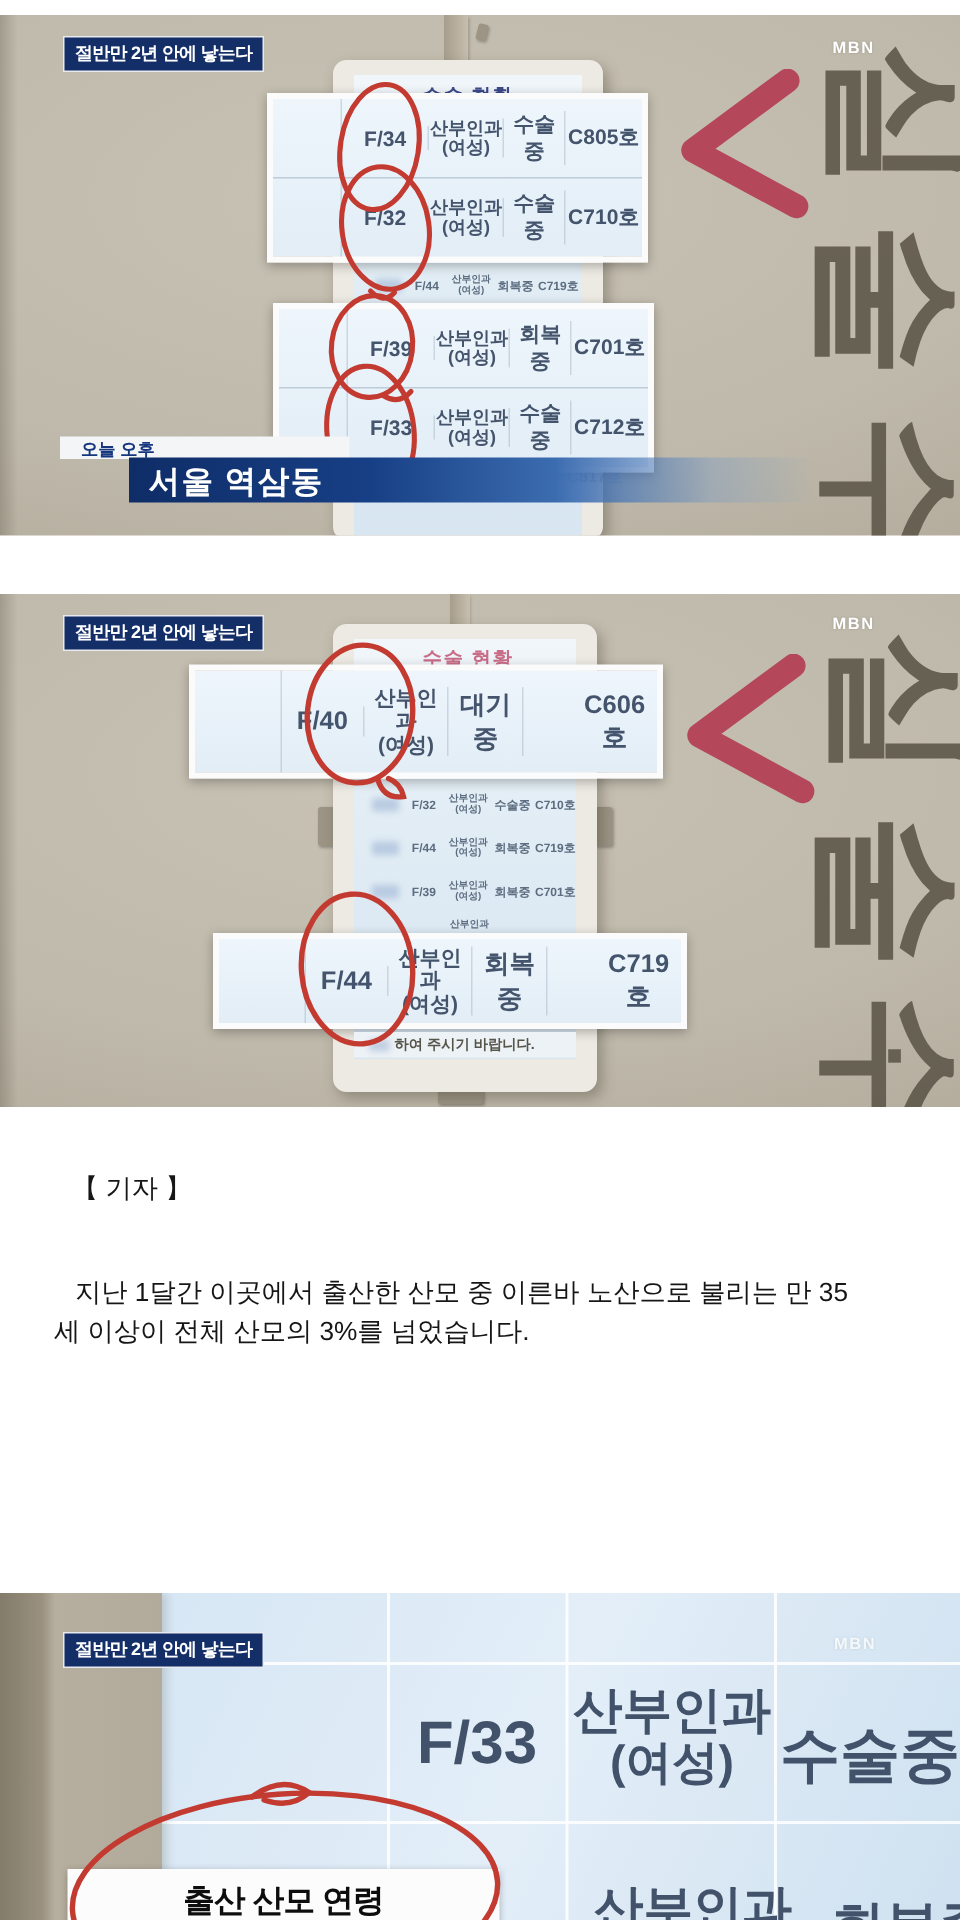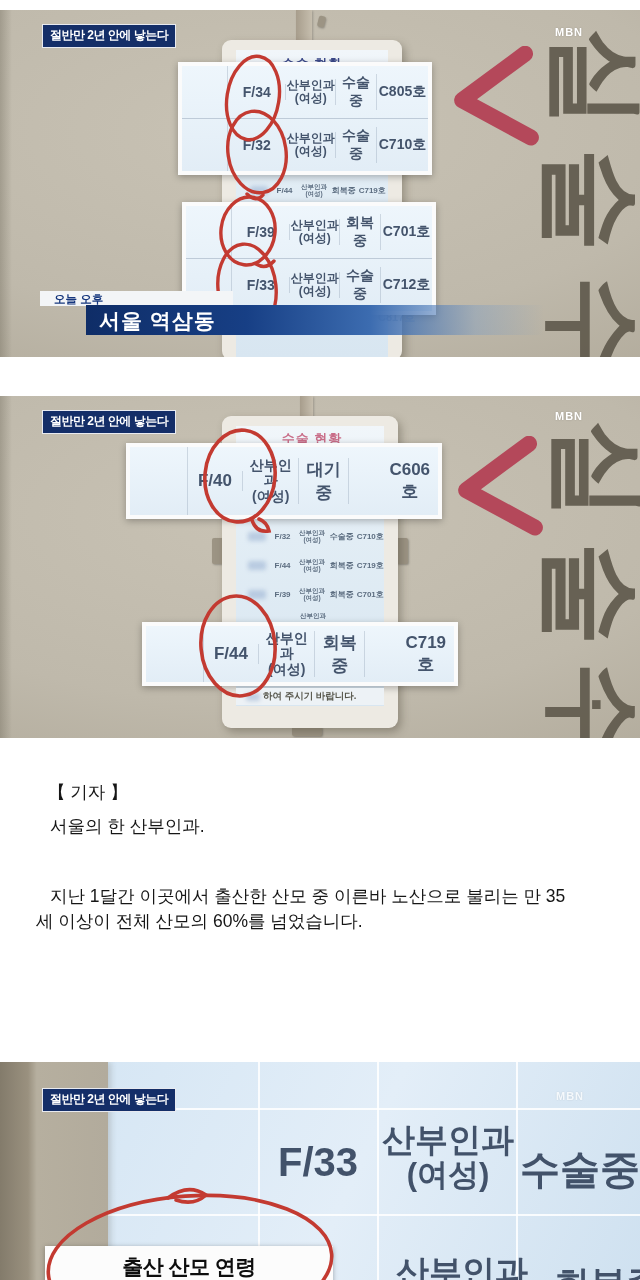--- a/index.html
+++ b/index.html
@@ -292,22 +292,21 @@
     </svg>
 
     <div class="sign-char" style="left:550px;top:24px;font-size:100px;">실</div>
     <div class="sign-char" style="left:540px;top:146px;font-size:104px;">술</div>
     <div class="sign-char" style="left:546px;top:266px;font-size:100px;">수</div>
     <div class="sign-dot" style="left:588px;top:278px;font-size:60px;">·</div>
   </div>
 
   <div id="article">
     <div class="reporter">【 기자 】</div>
-    <p class="first">서울의 한 산부인과.</p>
-    <p class="gap">지난 1달간 이곳에서 출산한 산모 중 이른바 노산으로 불리는 만 35세 이상이 전체 산모의 60%를 넘었습니다.</p>
+    <p class="gap">지난 1달간 이곳에서 출산한 산모 중 이른바 노산으로 불리는 만 35세 이상이 전체 산모의 3%를 넘었습니다.</p>
   </div>
 
   <div class="photo" id="s3">
     <div class="gridline-v" style="left:258px;"></div>
     <div class="gridline-v" style="left:377px;"></div>
     <div class="gridline-v" style="left:516px;"></div>
     <div class="gridline-h" style="left:108px;top:46px;width:532px;"></div>
     <div class="gridline-h" style="left:108px;top:152px;width:532px;"></div>
     <div class="wallband"></div>
 

